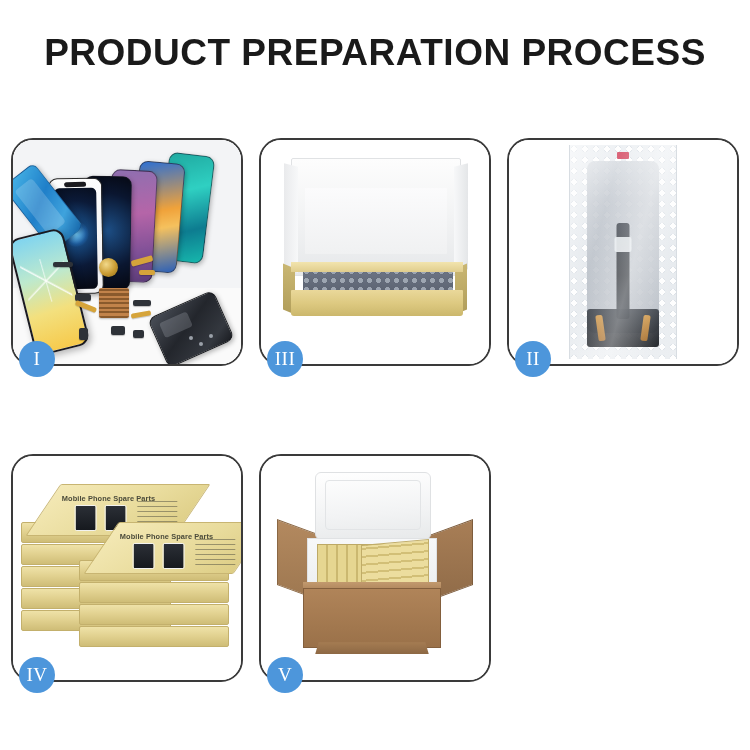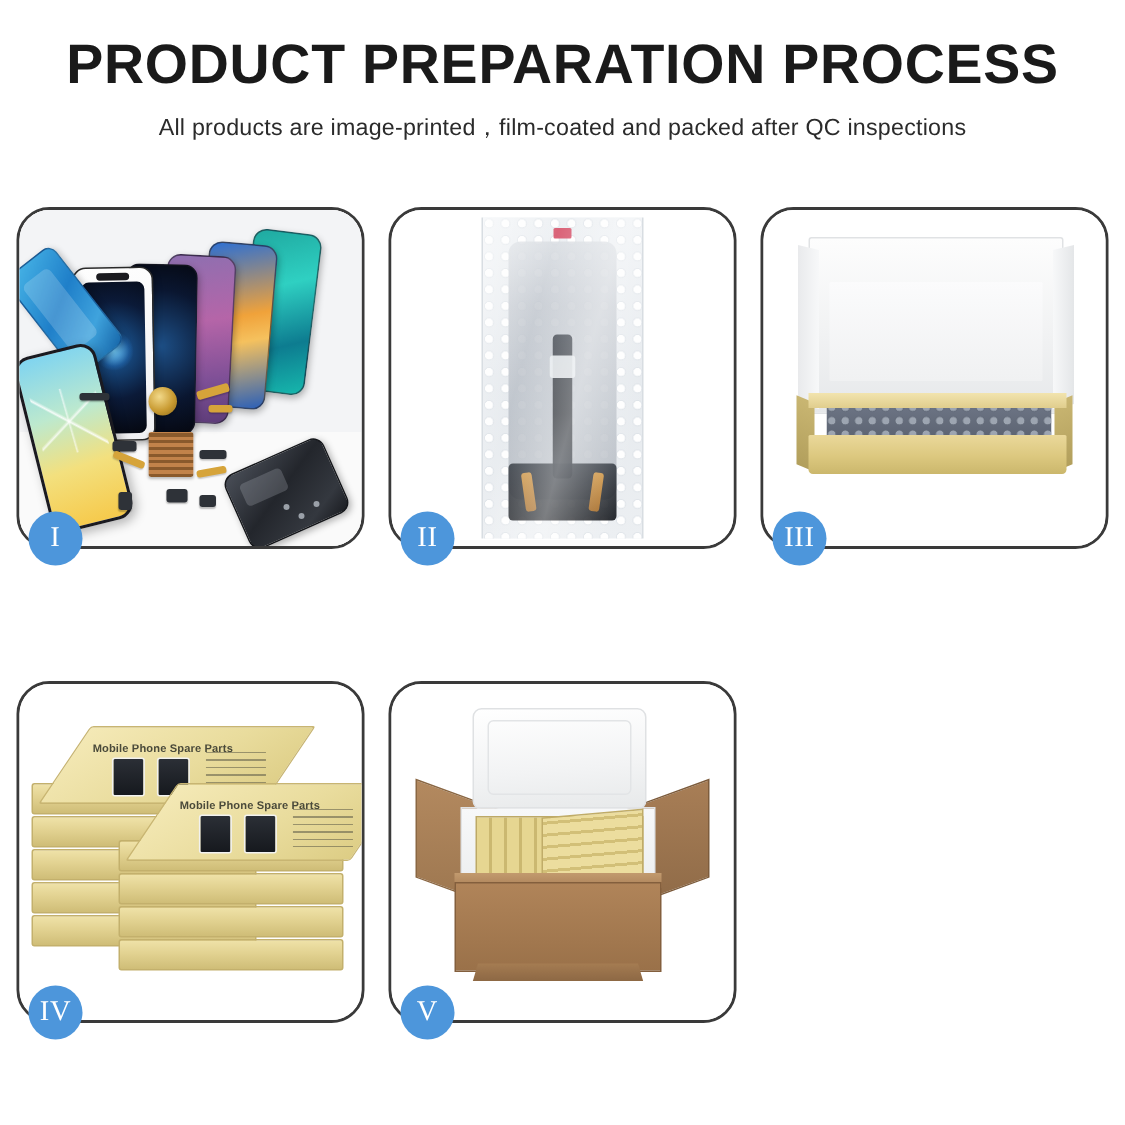--- a/index.html
+++ b/index.html
@@ -13,21 +13,21 @@
   }
 
   .page {
     position: relative;
     width: 750px;
     height: 750px;
     background: #ffffff;
   }
 
   
-  .header { position: absolute; top: 0; left: 0; width: 750px; padding-top: 24px; text-align: center; }
+  .header { position: absolute; top: 0; left: 0; width: 750px; padding-top: 34px; text-align: center; }
 
   .title {
     font-size: 37px;
     font-weight: bold;
     letter-spacing: 0.5px;
     color: #1a1a1a;
     line-height: 1.05;
     white-space: nowrap;
     font-family: "Liberation Sans", sans-serif;
   }
@@ -404,21 +404,20 @@
     background: rgba(130,100,70,.4); transform: skewY(14deg);
   }
 </style>
 </head>
 <body>
 
 <div class="page">
 
   <div class="header">
     <div class="title">PRODUCT PREPARATION PROCESS</div>
-    <div class="subtitle">All products are image-printed，film-coated and packed after QC inspections</div>
   </div>
 
   <div class="grid">
 
     <div class="panel">
       <div class="panel-photo p1">
         <div class="wall"></div>
         <div class="floor"></div>
 
         <div class="fan">
@@ -451,52 +450,52 @@
         <div class="flex" style="left:118px;top:118px;width:22px;height:6px;transform:rotate(-16deg);"></div>
         <div class="flex" style="left:126px;top:130px;width:16px;height:5px;"></div>
         <div class="flex" style="left:62px;top:164px;width:22px;height:5px;transform:rotate(22deg);"></div>
         <div class="flex" style="left:118px;top:172px;width:20px;height:5px;transform:rotate(-10deg);"></div>
 
         <div class="screw" style="left:176px;top:196px;"></div>
         <div class="screw" style="left:186px;top:202px;"></div>
         <div class="screw" style="left:196px;top:194px;"></div>
       </div>
       <div class="badge">I</div>
+    </div>
+
+    <div class="panel">
+      <div class="panel-photo p3">
+        <div class="tray-lid"></div>
+        <div class="tray-foam"></div>
+        <div class="tray-bubble"></div>
+        <div class="tray-side-l"></div>
+        <div class="tray-side-r"></div>
+        <div class="tray-rim"></div>
+        <div class="tray-front"></div>
+      </div>
+      <div class="badge">III</div>
     </div>
 
     <div class="panel">
       <div class="panel-photo p2">
         <div class="bubblebag">
           <div class="bb-screen"></div>
           <div class="bb-tab"></div>
           <div class="bb-flexstrip"></div>
           <div class="bb-conn"></div>
           <div class="bb-base"></div>
           <div class="bb-gold-l"></div>
           <div class="bb-gold-r"></div>
           <div class="bb-sheen"></div>
         </div>
       </div>
       <div class="badge">II</div>
     </div>
 
     <div class="panel">
-      <div class="panel-photo p3">
-        <div class="tray-lid"></div>
-        <div class="tray-foam"></div>
-        <div class="tray-bubble"></div>
-        <div class="tray-side-l"></div>
-        <div class="tray-side-r"></div>
-        <div class="tray-rim"></div>
-        <div class="tray-front"></div>
-      </div>
-      <div class="badge">III</div>
-    </div>
-
-    <div class="panel">
       <div class="panel-photo p4">
         <div class="stack">
 
           <div class="sbox" style="left:0px;  top:44px;"></div>
           <div class="sbox" style="left:0px;  top:66px;"></div>
           <div class="sbox" style="left:0px;  top:88px;"></div>
           <div class="sbox" style="left:0px;  top:110px;"></div>
           <div class="sbox" style="left:0px;  top:132px;"></div>
           <div class="sbox-top" style="left:22px; top:6px;">
             <div class="lbl">Mobile Phone Spare Parts</div>

